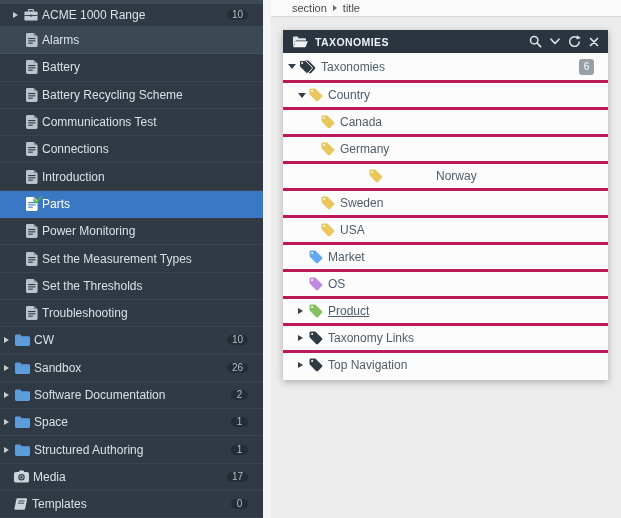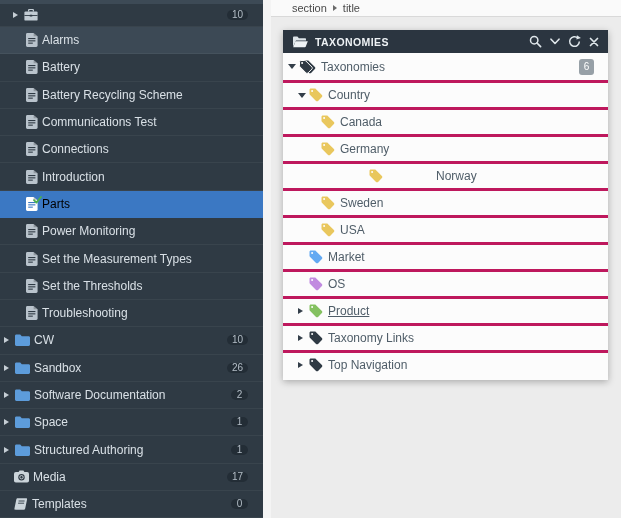--- a/index.html
+++ b/index.html
@@ -9,21 +9,21 @@
   
   .sidebar { position:absolute; left:0; top:0; width:263px; height:518px; background:#2f3a44; overflow:hidden; }
   .sliver { height:4px; background:#3d4a56; }
   .s-row { height:27.3px; display:flex; align-items:center; color:#d9e0e6; font-size:12px;
            border-bottom:1px solid rgba(255,255,255,0.05); cursor:default; }
   .s-row.publication { height:23px; padding-left:13px; }
   .s-row.document { padding-left:26px; }
   .s-row.folder { padding-left:4px; }
   .s-row.library { padding-left:14px; }
   .s-row.highlighted { background:#3c4955; }
-  .s-row.selected { background:#3b78c3; color:#000000; border-bottom-color:transparent; }
+  .s-row.selected { background:#3b78c3; color:#ffffff; border-bottom-color:transparent; }
   .s-caret { width:11px; display:inline-flex; align-items:center; color:#c6ced5; flex:0 0 auto; }
   .s-icon { display:inline-flex; align-items:center; margin-right:4px; position:relative; flex:0 0 auto; }
   .s-icon .check { position:absolute; top:-4px; right:-4px; }
   .s-label { white-space:nowrap; }
   .s-badge { margin-left:auto; margin-right:15px; background:#232d36; color:#b3bdc6; font-size:10px;
              line-height:1; padding:0 5px; border-radius:8px; min-width:17px; text-align:center; }
 
   .tri-r { display:inline-block; width:0; height:0; border-top:3.5px solid transparent;
            border-bottom:3.5px solid transparent; border-left:5.5px solid currentColor; }
   .tri-d { display:inline-block; width:0; height:0; border-left:4px solid transparent;
@@ -68,20 +68,21 @@
             <i class="tri-r"></i>
           </span>
           <span class="s-icon">
             <svg width="14" height="12" viewBox="0 0 14 12">
               <path d="M4.6 2.4 V1.5 C4.6 .9 5.1 .4 5.7 .4 h2.6 c.6 0 1.1 .5 1.1 1.1 v.9" fill="none" stroke="#c2ccd4" stroke-width="1.2"></path>
               <rect x="0.4" y="2.4" width="13.2" height="9.2" rx="1.2" fill="#c2ccd4"></rect>
               <path d="M0.4 6.5 h13.2" stroke="#2f3a44" stroke-width="0.9"></path>
               <rect x="5.7" y="5.7" width="2.6" height="1.9" rx="0.4" fill="#2f3a44"></rect>
             </svg>
           </span>
+          <span class="s-label">ACME 1000 Range</span>
           <span class="s-badge">10</span>
         </div>
         <div class="s-row document highlighted">
           <span class="s-icon">
             <svg width="12" height="14" viewBox="0 0 12 14">
               <path d="M1.4 0 H7.6 L11.6 3.2 V12.6 c0 .8 -.6 1.4 -1.4 1.4 H1.4 C.6 14 0 13.4 0 12.6 V1.4 C0 .6 .6 0 1.4 0 Z" fill="#b9c3cc"></path>
               <path d="M7.6 0 L11.6 3.2 H7.6 Z" fill="rgba(0,0,0,0.22)"></path>
               <rect x="2.2" y="5" width="7.2" height="1.1" fill="#2f3a44"></rect>
               <rect x="2.2" y="7.3" width="7.2" height="1.1" fill="#2f3a44"></rect>
               <rect x="2.2" y="9.6" width="4.6" height="1.1" fill="#2f3a44"></rect>

